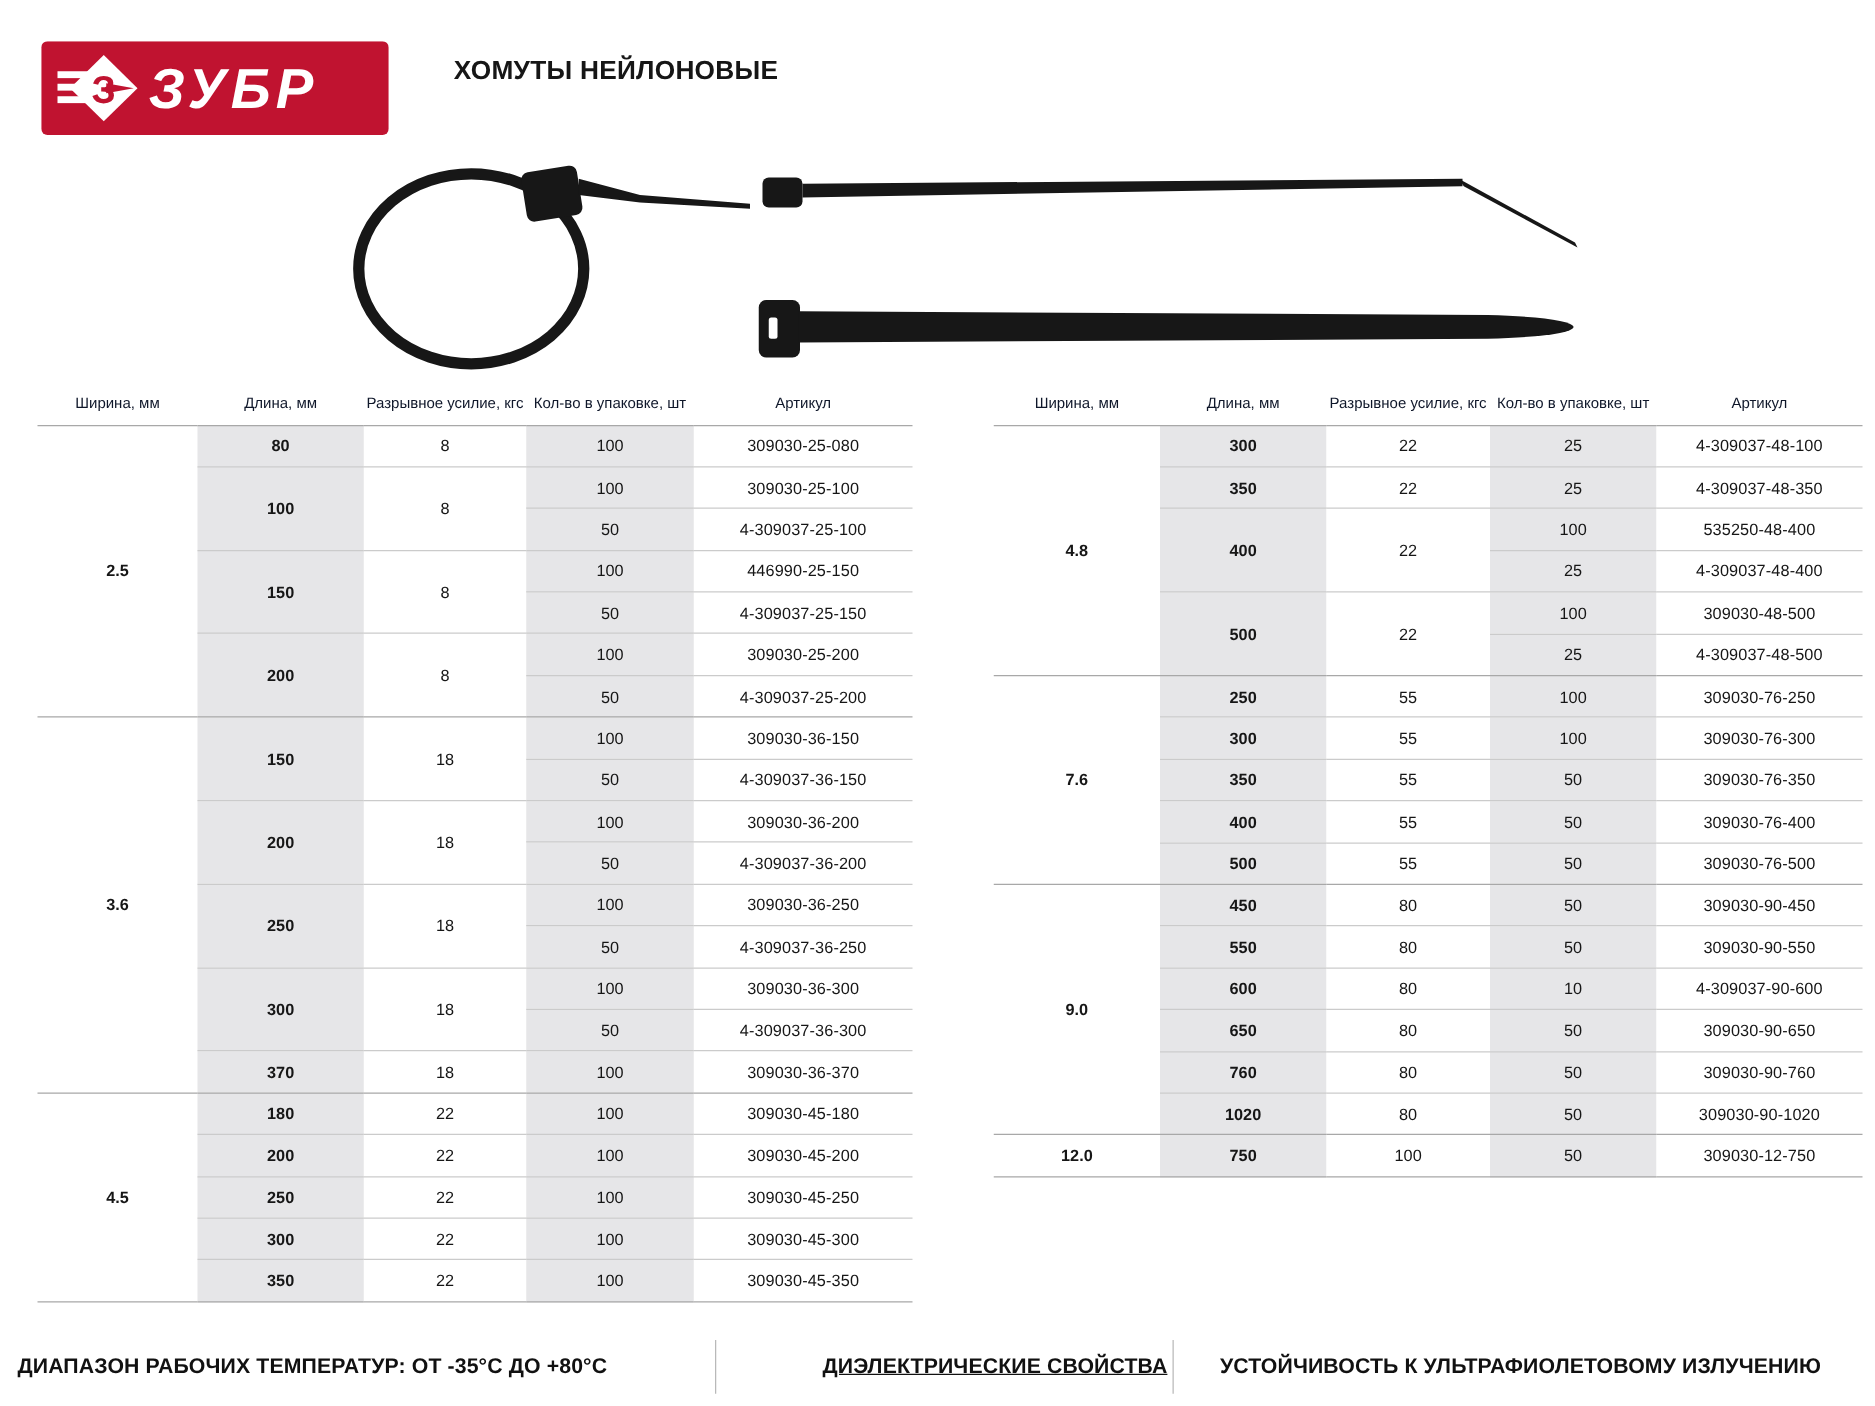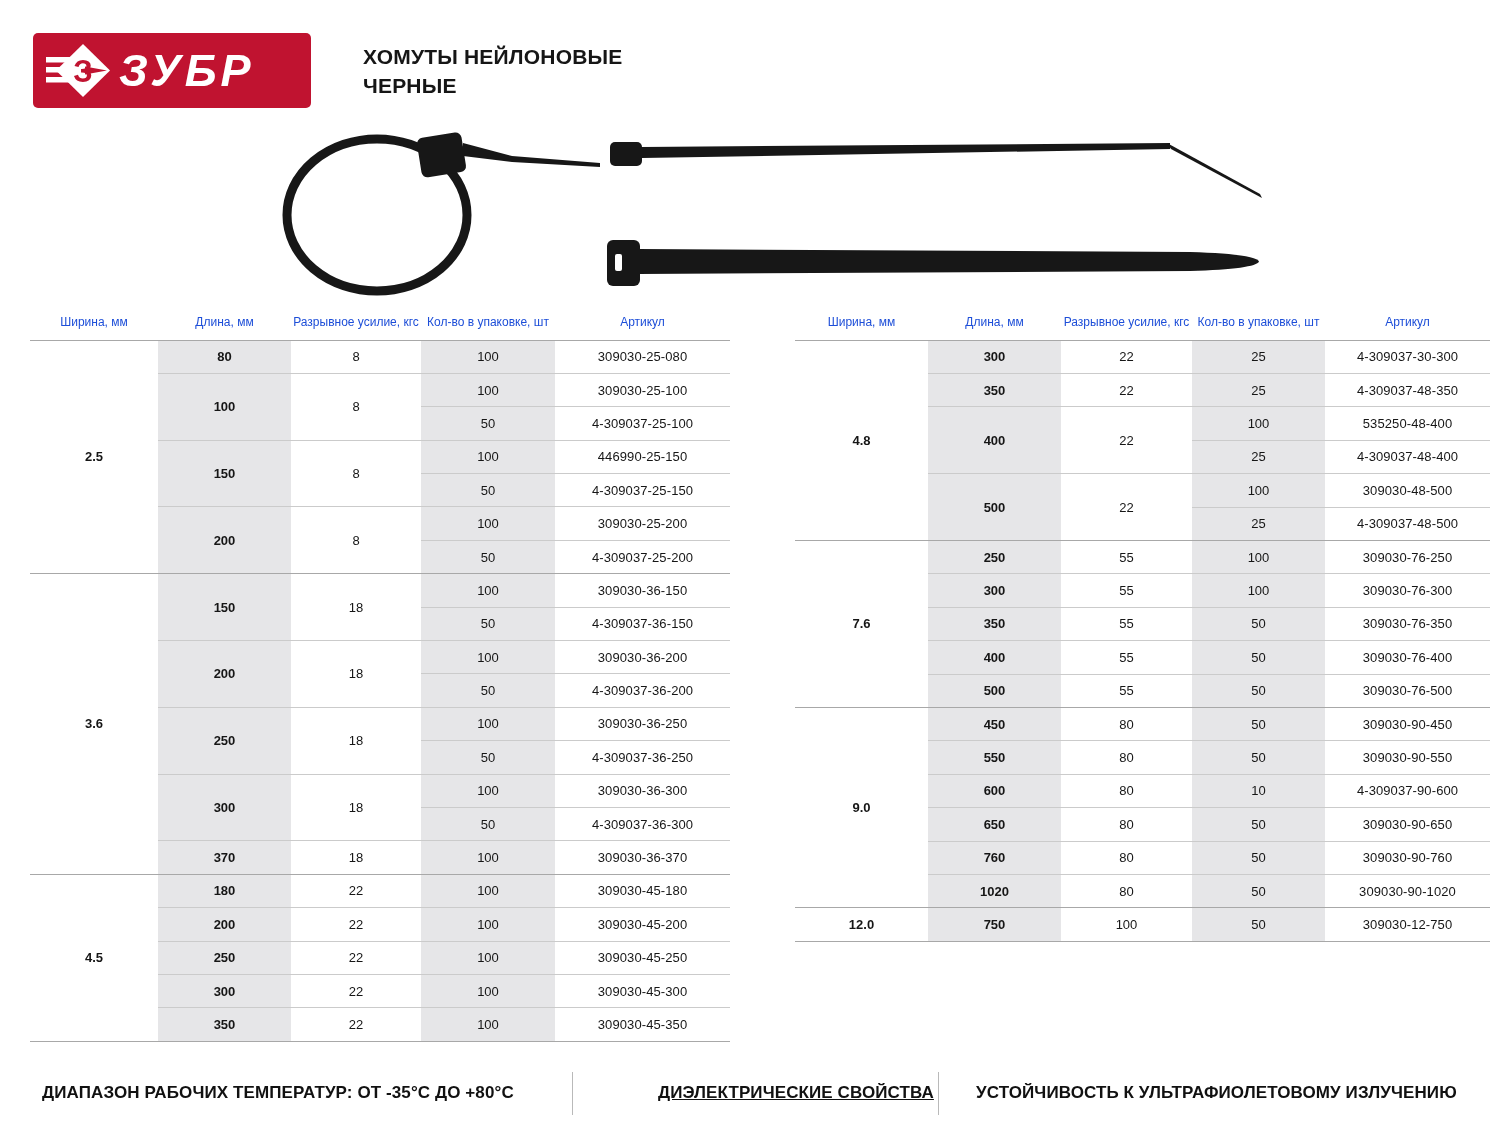--- a/index.html
+++ b/index.html
@@ -26,42 +26,42 @@
   .tbl-right { left:795px; width:695px; }
 
   table.spec {
     border-collapse:collapse; width:100%; table-layout:fixed;
     border-bottom:1px solid #a8a8a8;
   }
   #left-table  { height:737px; }
   #right-table { height:637px; }
 
   table.spec th {
-    height:35px; font-weight:normal; font-size:12px; color:#1d4ed8;
+    height:35px; font-weight:normal; font-size:12px; color:#0f172a;
     text-align:center; vertical-align:middle; padding:0 1px;
     border-bottom:1px solid #a8a8a8; white-space:nowrap; overflow:hidden;
   }
   table.spec td {
     text-align:center; vertical-align:middle; padding:0 2px;
     font-size:13px; color:#161616;
     border-top:1px solid #cbcbcb;
   }
   table.spec tr.group-start > td { border-top:1px solid #a8a8a8; }
   td.c-len, td.c-qty { background:#e6e6e8; }
   td.c-wid, td.c-len { font-weight:bold; font-size:15px; }
   td.c-force { font-size:13px; }
   td.c-qty { font-size:13px; }
   td.c-sku { font-size:13.5px; letter-spacing:0.1px; }
 
   
   .footer-item {
     position:absolute; top:1083px; font-size:17px; font-weight:bold;
     color:#111; white-space:nowrap; letter-spacing:0.1px;
   }
-  .f1 { left:42px; }
+  .f1 { left:14px; }
   .f2 { left:658px;text-decoration:underline; }
   .f3 { left:976px; }
   .f-divider { position:absolute; top:1072px; width:1px; height:43px; background:#b9b9b9; }
   .fd1 { left:572px; }
   .fd2 { left:938px; }
 </style>
 </head>
 <body>
 
 <div class="logo-box">
@@ -74,21 +74,20 @@
       <polygon points="50,11 77,37.5 50,64 23,37.5" fill="#ffffff"></polygon>
       <text x="50" y="49" text-anchor="middle" font-family="Liberation Sans, sans-serif" font-size="31" font-weight="bold" fill="#c01330">З</text>
       <polygon points="52,33.5 74,37.5 52,41.5" fill="#c01330"></polygon>
     </g>
     <text x="86" y="53" font-family="Liberation Sans, sans-serif" font-size="45" font-weight="bold" font-style="italic" letter-spacing="4" fill="#ffffff">ЗУБР</text>
   </svg>
 </div>
 
 <div class="doc-title">
   <div>ХОМУТЫ НЕЙЛОНОВЫЕ</div>
-  <div>ЧЕРНЫЕ</div>
 </div>
 
 <svg class="photo" viewBox="0 0 1240 190">
 
   <g fill="#171717">
     <ellipse cx="117" cy="97" rx="90" ry="76" fill="none" stroke="#171717" stroke-width="9"></ellipse>
     <rect x="159" y="17" width="45" height="40" rx="6" transform="rotate(-9 181 37)"></rect>
     <polygon points="203,25 252,38 340,45 340,49 252,44 203,38"></polygon>
   </g>
 
@@ -260,21 +259,21 @@
           <th>Кол-во в упаковке, шт</th>
           <th>Артикул</th>
         </tr>
       </thead>
     <tbody>
         <tr class="group-start">
           <td class="c-wid" rowspan="6">4.8</td>
           <td class="c-len">300</td>
           <td class="c-force">22</td>
           <td class="c-qty">25</td>
-          <td class="c-sku">4-309037-30-300</td>
+          <td class="c-sku">4-309037-48-100</td>
         </tr>
         <tr>
           <td class="c-len">350</td>
           <td class="c-force">22</td>
           <td class="c-qty">25</td>
           <td class="c-sku">4-309037-48-350</td>
         </tr>
         <tr>
           <td class="c-len" rowspan="2">400</td>
           <td class="c-force" rowspan="2">22</td>

